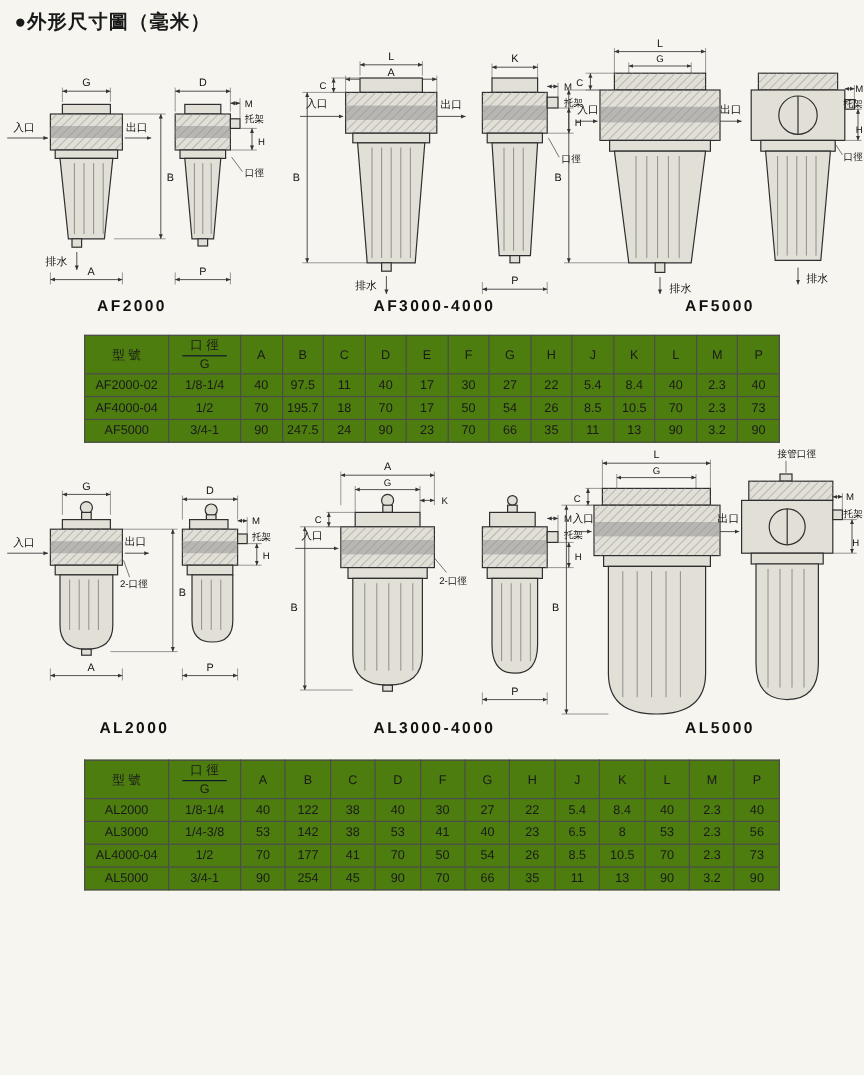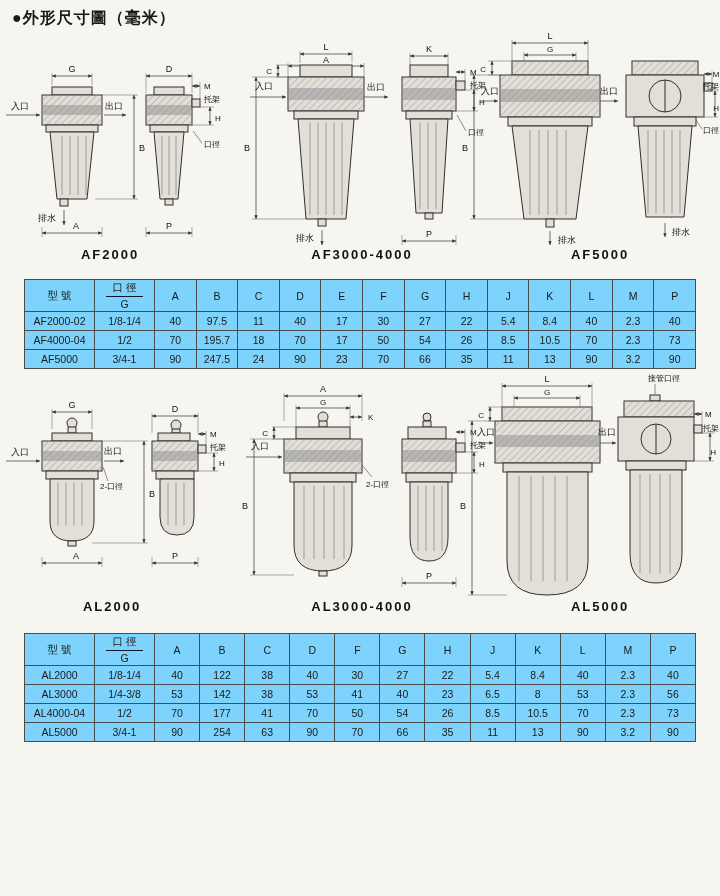--- a/index.html
+++ b/index.html
@@ -10,21 +10,21 @@
   svg text{font-family:"Liberation Sans",sans-serif}
   .part{fill:#e2dfd7;stroke:#2f2f2f;stroke-width:1}
   .band{fill:#8d8d8d;opacity:.5;stroke:none}
   .dim{stroke:#333;stroke-width:.7;fill:none}
   .ext{stroke:#666;stroke-width:.55;fill:none}
   .rib{stroke:#6f6f6f;stroke-width:.6}
   .lead{stroke:#444;stroke-width:.6;fill:none}
   .dt{font-size:9px;fill:#111}
   .ds{font-size:8px;fill:#111}
   .ml{font-size:13px;font-weight:bold;fill:#111;letter-spacing:2px}
-  table.dim-table{width:672px;margin:8px auto 0;border-collapse:collapse;table-layout:fixed;text-align:center;background:#7dd3fc}
+  table.dim-table{width:580px;margin:8px auto 0;border-collapse:collapse;table-layout:fixed;text-align:center;background:#4d7c0f}
   .dim-table th,.dim-table td{border:1px solid #4c4c4c;font-size:10.5px;font-weight:normal;padding:1px 0;height:19px;overflow:hidden;white-space:nowrap}
   .dim-table thead th{height:30px;vertical-align:middle}
   .model-col{width:70px}
   .bore-col{width:60px}
   .bore-top{border-bottom:1px solid #0f172a;width:64%;margin:0 auto;padding-bottom:1px;font-size:10.5px}
   .bore-bot{padding-top:1px;font-size:10.5px}
 </style>
 </head>
 <body>
 
@@ -606,21 +606,21 @@
           <td>10.5</td>
           <td>70</td>
           <td>2.3</td>
           <td>73</td>
         </tr>
         <tr>
           <td>AL5000</td>
           <td>3/4-1</td>
           <td>90</td>
           <td>254</td>
-          <td>63</td>
+          <td>45</td>
           <td>90</td>
           <td>70</td>
           <td>66</td>
           <td>35</td>
           <td>11</td>
           <td>13</td>
           <td>90</td>
           <td>3.2</td>
           <td>90</td>
         </tr>

